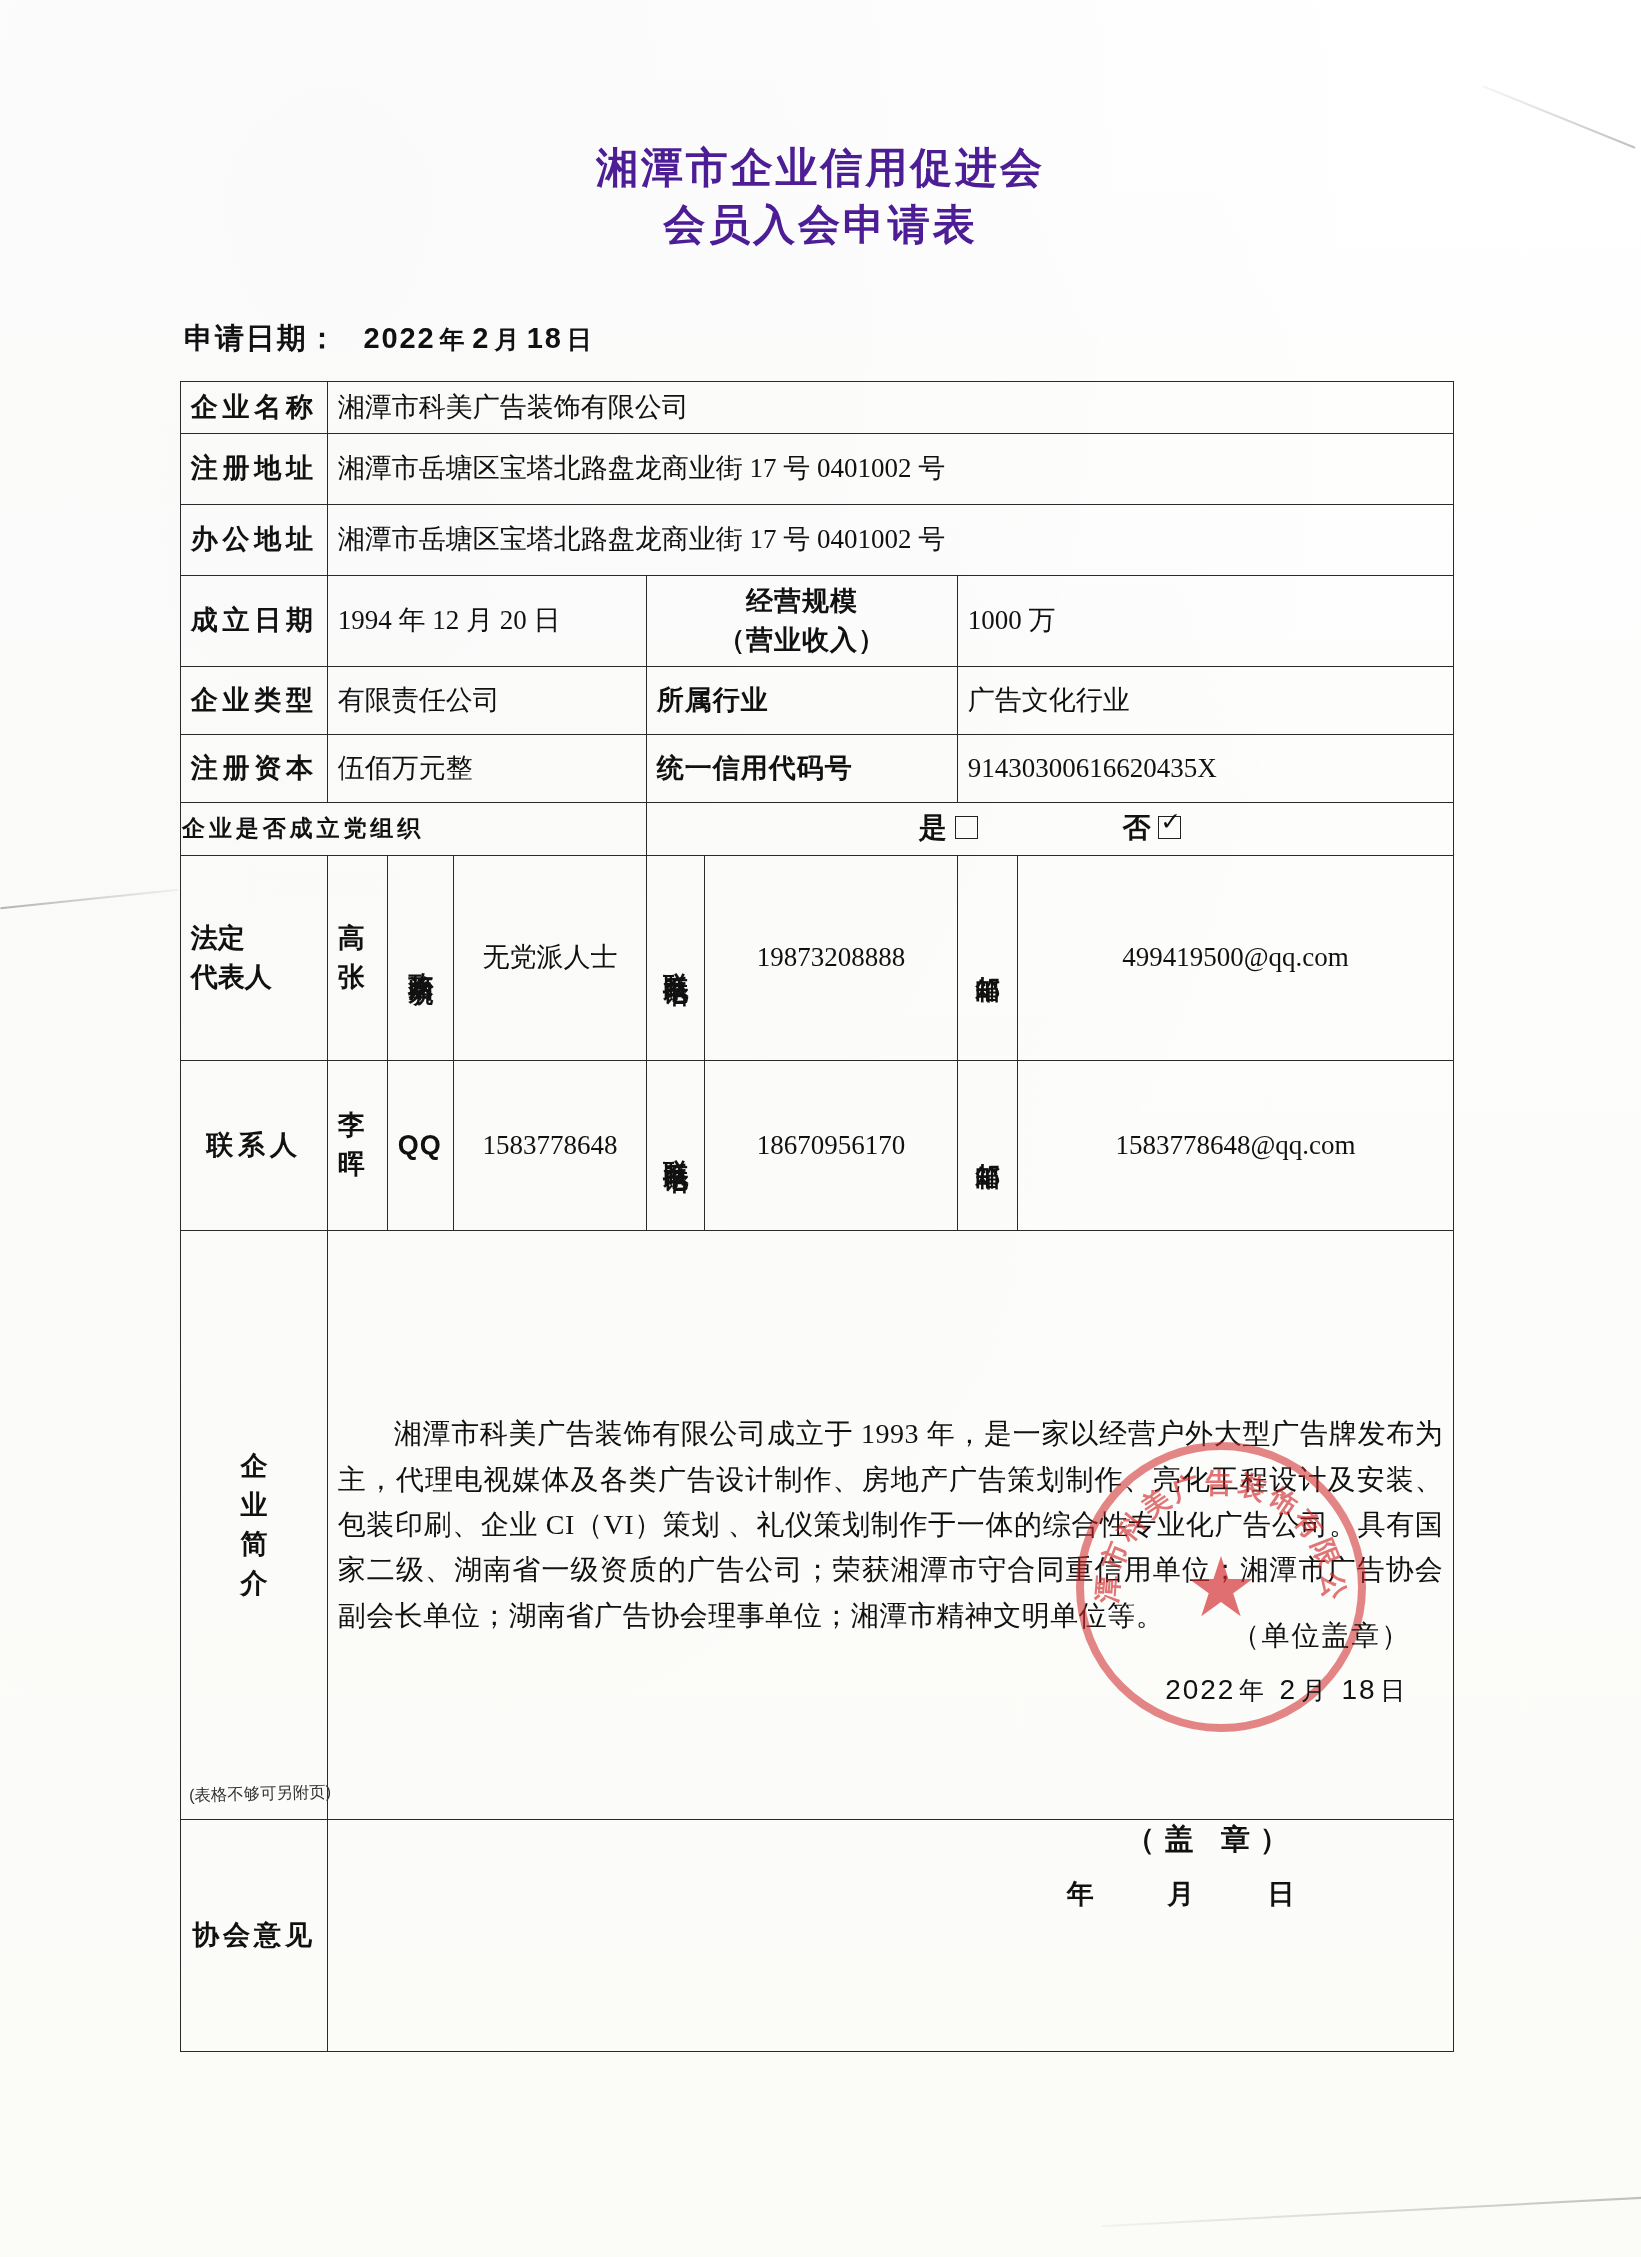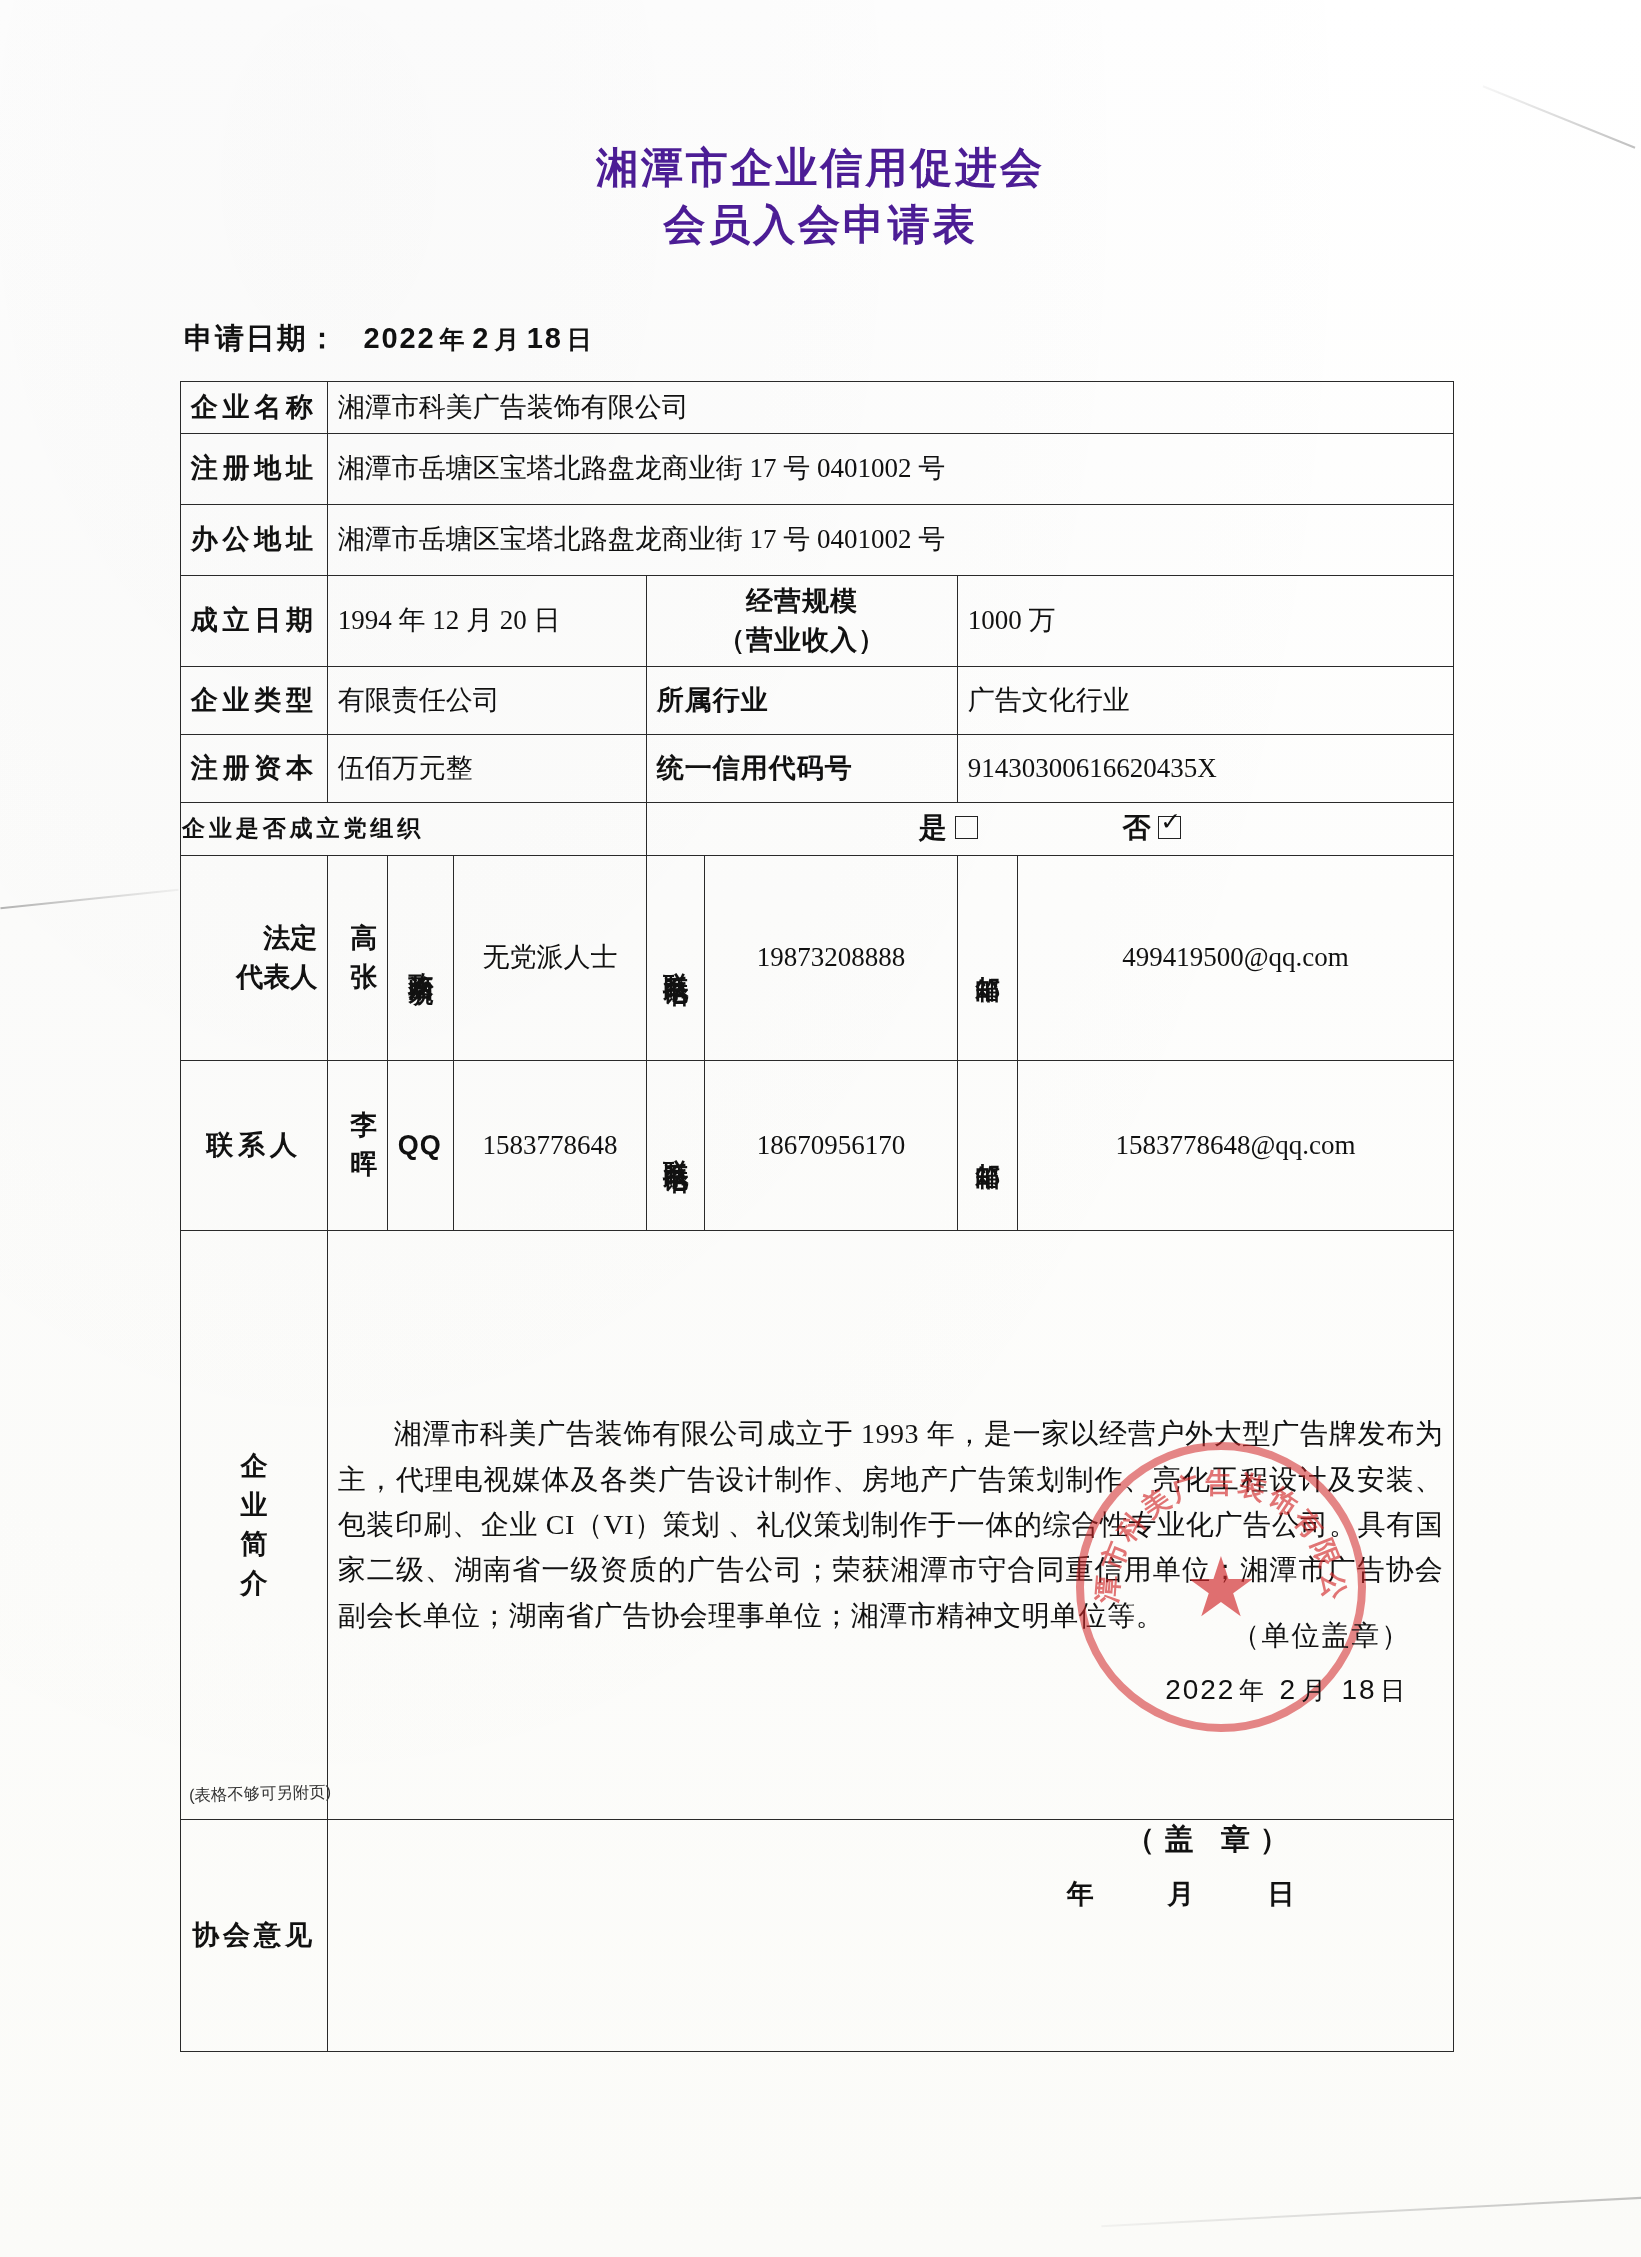--- a/index.html
+++ b/index.html
@@ -170,21 +170,21 @@
   }
   .box.checked::after {
     content: "✓";
     position: absolute;
     left: 1px; top: -8.7px;
     font-size: 25px;
     line-height: 1;
     font-family: "DejaVu Sans", sans-serif;
   }
   .vcell {
-    text-align: right;
+    text-align: left;
     font-size: 27px;
     line-height: 1.15;
     font-family: "Liberation Sans", sans-serif;
     font-weight: bold;
     letter-spacing: 0;
   }
   .intro-label {
     text-align: center;
     vertical-align: middle;
     font-family: "Liberation Sans", sans-serif;

